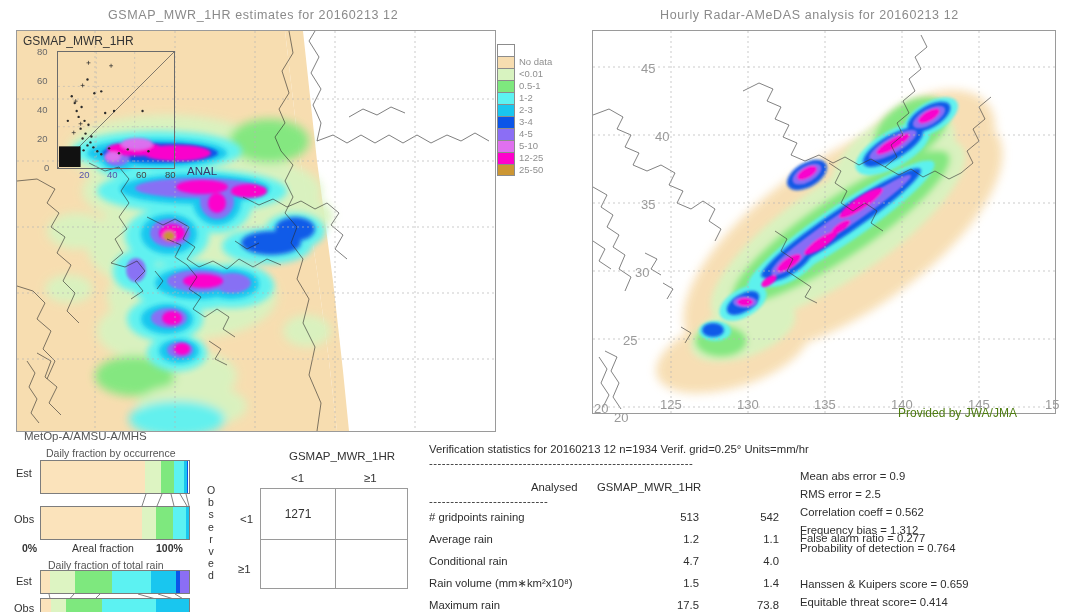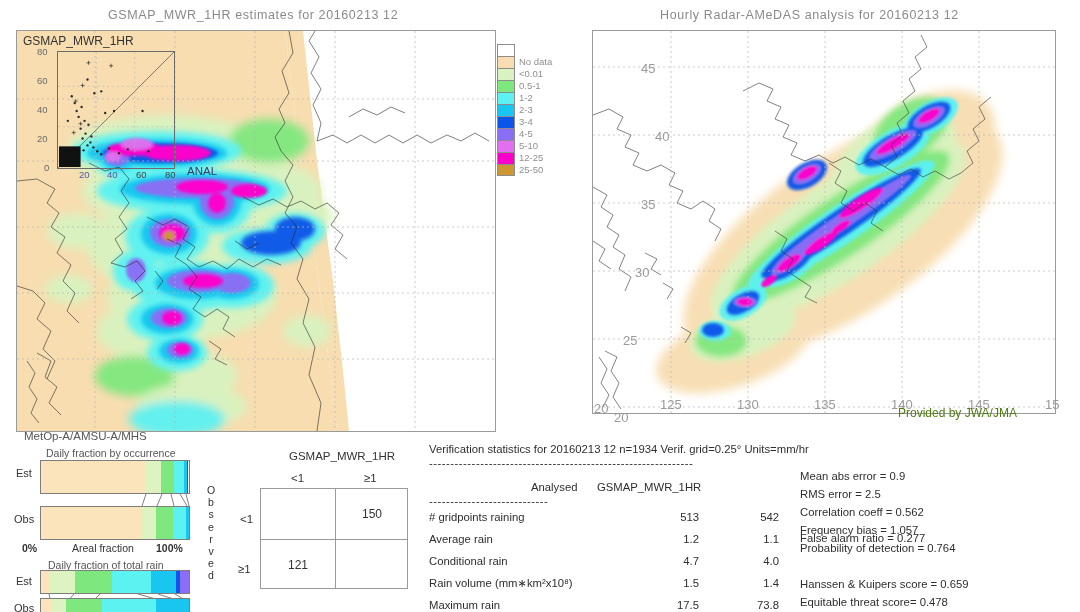--- a/index.html
+++ b/index.html
@@ -497,22 +497,21 @@
   <div>e</div>
   <div>r</div>
   <div>v</div>
   <div>e</div>
   <div>d</div>
 </div>
 
 <div class="ct" style="left:260px;top:488px;width:148px;height:101px;">
   <div class="vline" style="left:74px;"></div>
   <div class="hline" style="top:50px;"></div>
-  <div class="cell" style="left:74px;top:0;width:74px;height:50px;">150</div>
-  <div class="cell" style="left:0;top:50px;width:74px;height:51px;">121</div>
+  <div class="cell" style="left:0;top:0;width:74px;height:50px;">1271</div>
 </div>
 
 <div class="abs stxt" style="left:429px;top:443px;">Verification statistics for 20160213 12  n=1934  Verif. grid=0.25°  Units=mm/hr</div>
 <div class="abs dash" style="left:429px;top:457px;">--------------------------------------------------------------</div>
 
 <div class="abs stxt" style="left:531px;top:481px;">Analysed</div>
 <div class="abs stxt" style="left:597px;top:481px;">GSMAP_MWR_1HR</div>
 <div class="abs dash" style="left:429px;top:495px;">----------------------------</div>
 
 <div class="srow" style="left:429px;top:511px;">
@@ -537,17 +536,17 @@
 </div>
 <div class="srow" style="left:429px;top:599px;">
   <span class="nm">Maximum rain</span>
   <span class="v1">17.5</span>
   <span class="v2">73.8</span>
 </div>
 
 <div class="score" style="left:800px;top:470px;">Mean abs error = 0.9</div>
 <div class="score" style="left:800px;top:488px;">RMS error = 2.5</div>
 <div class="score" style="left:800px;top:506px;">Correlation coeff = 0.562</div>
-<div class="score" style="left:800px;top:524px;">Frequency bias = 1.057</div>
+<div class="score" style="left:800px;top:524px;">Frequency bias = 1.312</div>
 <div class="score" style="left:800px;top:542px;">Probability of detection = 0.764</div>
 <div class="score" style="left:800px;top:532px;">False alarm ratio = 0.277</div>
 <div class="score" style="left:800px;top:578px;">Hanssen &amp; Kuipers score = 0.659</div>
-<div class="score" style="left:800px;top:596px;">Equitable threat score= 0.478</div>
+<div class="score" style="left:800px;top:596px;">Equitable threat score= 0.414</div>
 
 </body></html>

